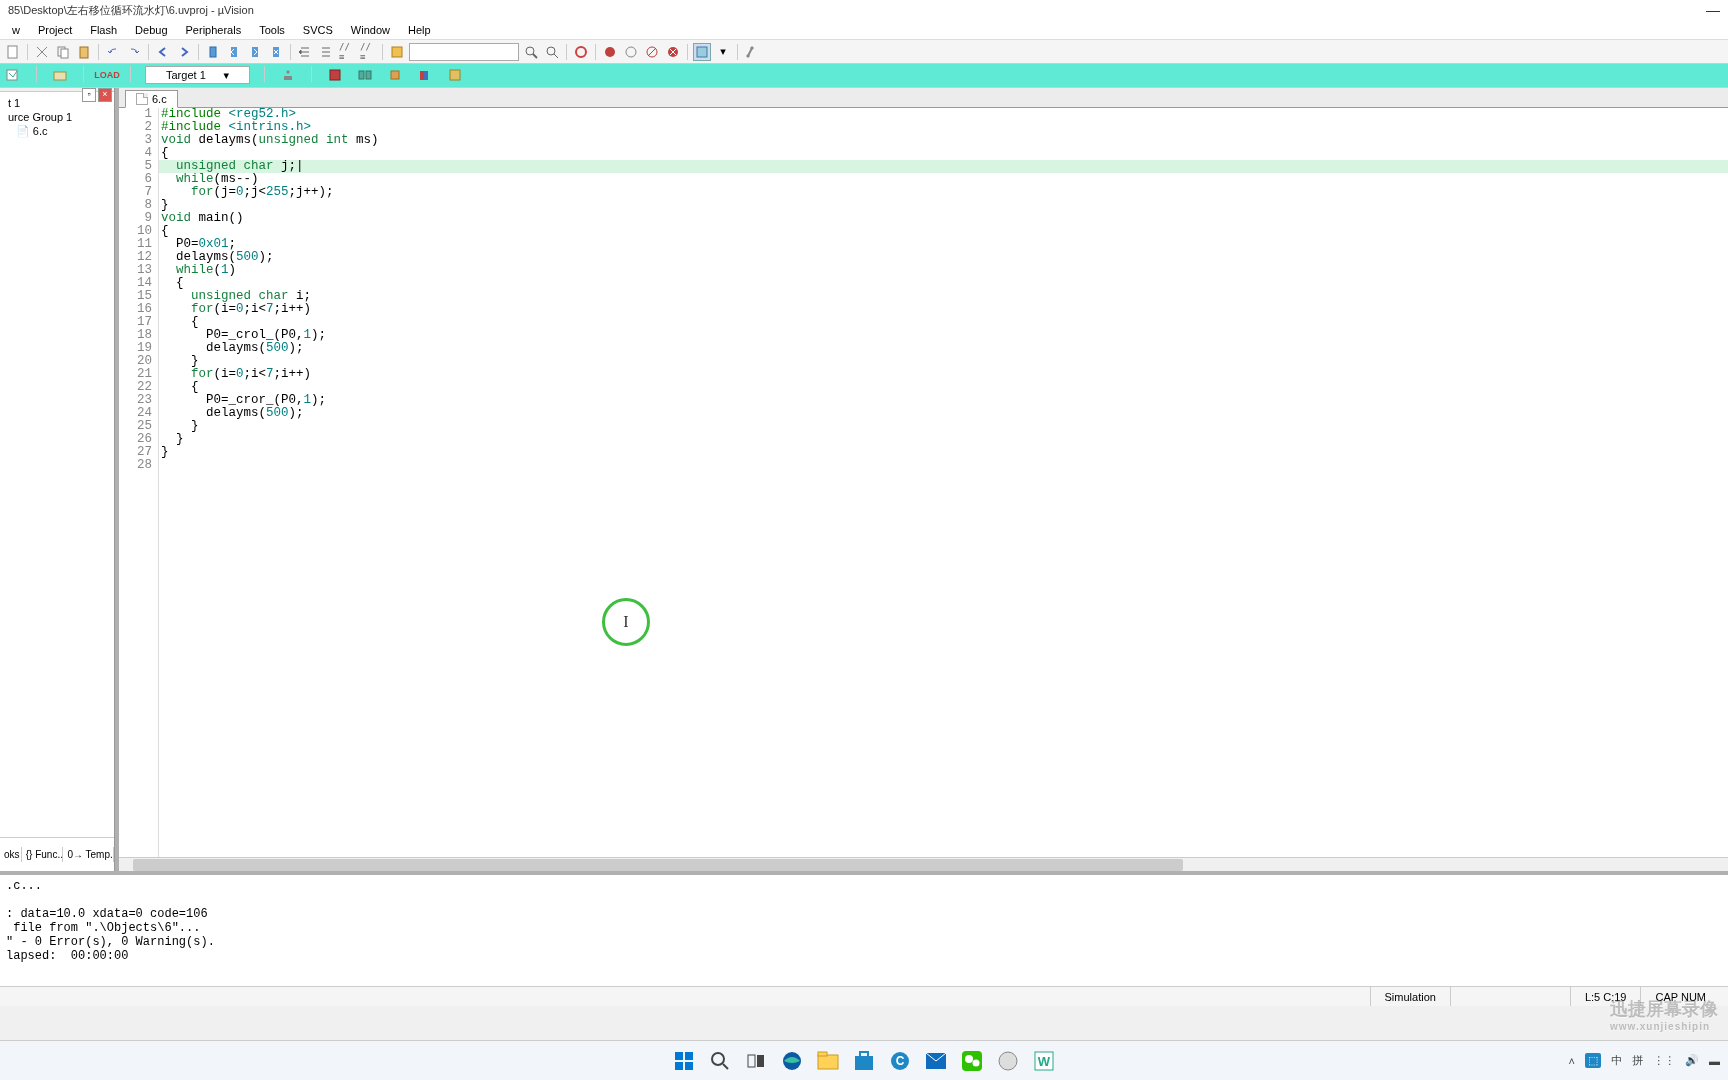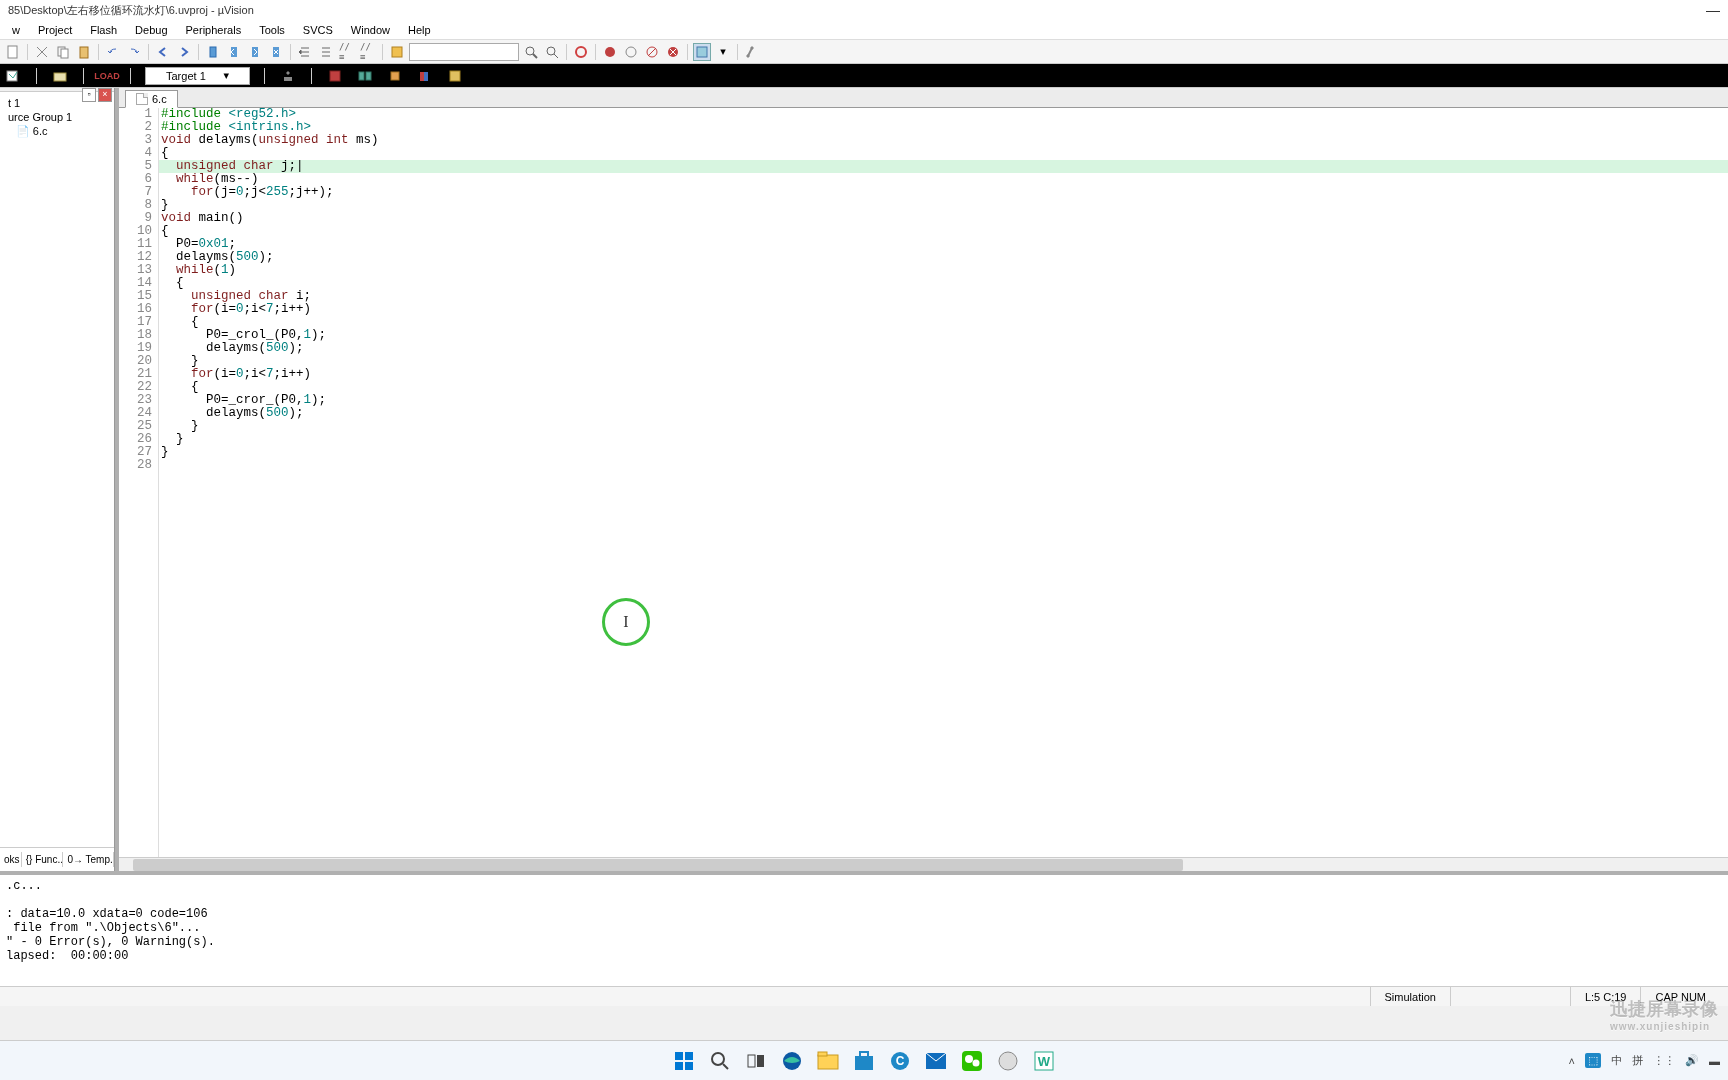--- a/index.html
+++ b/index.html
@@ -3,50 +3,50 @@
 <meta charset="utf-8">
 <style>
 * { box-sizing: border-box; margin: 0; padding: 0; }
 body { font-family: "Segoe UI", Tahoma, sans-serif; font-size: 12px; background: #f0f0f0; overflow: hidden; width: 1728px; height: 1080px; }
 .titlebar { height: 20px; background: #fff; display: flex; align-items: center; padding: 0 8px; font-size: 11px; color: #333; }
 .titlebar-text { flex: 1; }
 .win-controls { display: flex; gap: 20px; font-size: 14px; }
 .menubar { height: 20px; background: #fff; display: flex; align-items: center; padding: 0 4px; font-size: 11px; gap: 2px; border-bottom: 1px solid #ddd; }
 .menubar span { padding: 2px 8px; cursor: pointer; }
 .toolbar { height: 24px; background: #f5f5f5; display: flex; align-items: center; padding: 2px 4px; border-bottom: 1px solid #ccc; gap: 3px; }
-.toolbar2 { height: 24px; background: #000000; display: flex; align-items: center; padding: 2px 4px; border-bottom: 1px solid #ccc; gap: 12px; }
+.toolbar2 { height: 24px; background: #5eead4; display: flex; align-items: flex-start; padding: 2px 4px; border-bottom: 1px solid #ccc; gap: 12px; }
 .tb-btn { width: 18px; height: 18px; display: inline-flex; align-items: center; justify-content: center; border: 1px solid transparent; font-size: 11px; }
 .tb-sep { width: 1px; height: 16px; background: #ccc; margin: 0 2px; }
 .tb-combo { height: 18px; border: 1px solid #aaa; background: #fff; font-size: 11px; padding: 0 20px; min-width: 80px; display: inline-flex; align-items: center; }
 .tb-combo.small { min-width: 14px; }
 .main-area { display: flex; height: 783px; }
 .sidebar { width: 115px; background: #fff; border-right: 1px solid #999; display: flex; flex-direction: column; }
 .sidebar-header { height: 4px; background: #f0f0f0; border-bottom: 1px solid #ccc; display: flex; justify-content: flex-end; gap: 2px; padding-right: 2px; }
 .panel-btn { width: 14px; height: 14px; background: #fff; border: 1px solid #999; font-size: 9px; text-align: center; line-height: 11px; }
 .panel-btn.close { background: #d9534f; color: #fff; }
 .tree { padding: 4px; font-size: 11px; flex: 1; }
 .tree-item { padding: 1px 0 1px 4px; white-space: nowrap; overflow: hidden; }
 .tree-item.lvl1 { padding-left: 4px; }
 .tree-item.lvl2 { padding-left: 4px; }
 .tree-item.lvl3 { padding-left: 12px; }
-.sidebar-tabs { display: flex; border-top: 1px solid #ccc; font-size: 10px; height: 24px; align-items: center; }
+.sidebar-tabs { display: flex; border-top: 1px solid #ccc; font-size: 10px; height: 34px; align-items: center; }
 .sidebar-tab { padding: 2px 4px; border-right: 1px solid #ccc; cursor: pointer; white-space: nowrap; overflow: hidden; }
 .editor-area { flex: 1; background: #fff; display: flex; flex-direction: column; border-left: 4px solid #b0b0b0; position: relative; }
 .editor-splitter-handle { position: absolute; left: -4px; top: 0; bottom: 0; width: 4px; cursor: ew-resize; }
 .file-tabs { height: 20px; background: #ececec; display: flex; align-items: flex-end; padding-left: 6px; border-bottom: 1px solid #999; }
 .file-tab { background: #fff; border: 1px solid #999; border-bottom: 1px solid #fff; padding: 2px 10px; font-size: 11px; display: flex; align-items: center; gap: 4px; margin-bottom: -1px; }
 .file-icon { width: 12px; height: 12px; background: #fff; border: 1px solid #aaa; display: inline-block; position: relative; }
 .file-icon:after { content: ''; position: absolute; right: -1px; top: -1px; width: 4px; height: 4px; background: #ececec; border-left: 1px solid #aaa; border-bottom: 1px solid #aaa; }
 .code-area { flex: 1; display: flex; font-family: 'Courier New', monospace; font-size: 12.5px; overflow: hidden; }
 .gutter { width: 40px; background: #fff; color: #888; text-align: right; padding-right: 6px; border-right: 1px solid #ddd; }
 .gutter div { height: 13px; line-height: 13px; }
 .code-col { flex: 1; background: #fff; position: relative; overflow-x: auto; }
 .code-line { height: 13px; line-height: 13px; white-space: pre; padding-left: 2px; }
 .code-line.hl { background: #d7f5e0; }
-.kw { color: #7f1d1d; }
+.kw { color: #15803d; }
 .str { color: #008080; }
 .num { color: #008080; }
 .pp { color: #008000; }
 .cursor-ring { position: absolute; left: 443px; top: 490px; width: 48px; height: 48px; border: 3px solid #3fbf3f; border-radius: 50%; pointer-events: none; display: flex; align-items: center; justify-content: center; font-family: serif; color: #333; font-size: 16px; }
 .hscroll { height: 14px; background: #f0f0f0; border-top: 1px solid #ccc; position: relative; }
 .hscroll-thumb { position: absolute; left: 14px; top: 1px; height: 12px; width: 1050px; background: #ccc; border-radius: 2px; }
 .output-panel { height: 115px; background: #fff; border-top: 4px solid #b0b0b0; font-family: 'Courier New', monospace; font-size: 12px; padding: 4px 6px; white-space: pre; overflow: hidden; }
 .statusbar { height: 20px; background: #f5f5f5; border-top: 1px solid #ccc; display: flex; align-items: flex-start; font-size: 11px; padding: 0 8px; }
 .status-spacer { flex: 1; }
 .status-cell { padding: 0 14px; border-left: 1px solid #ccc; height: 100%; display: flex; align-items: center; }

